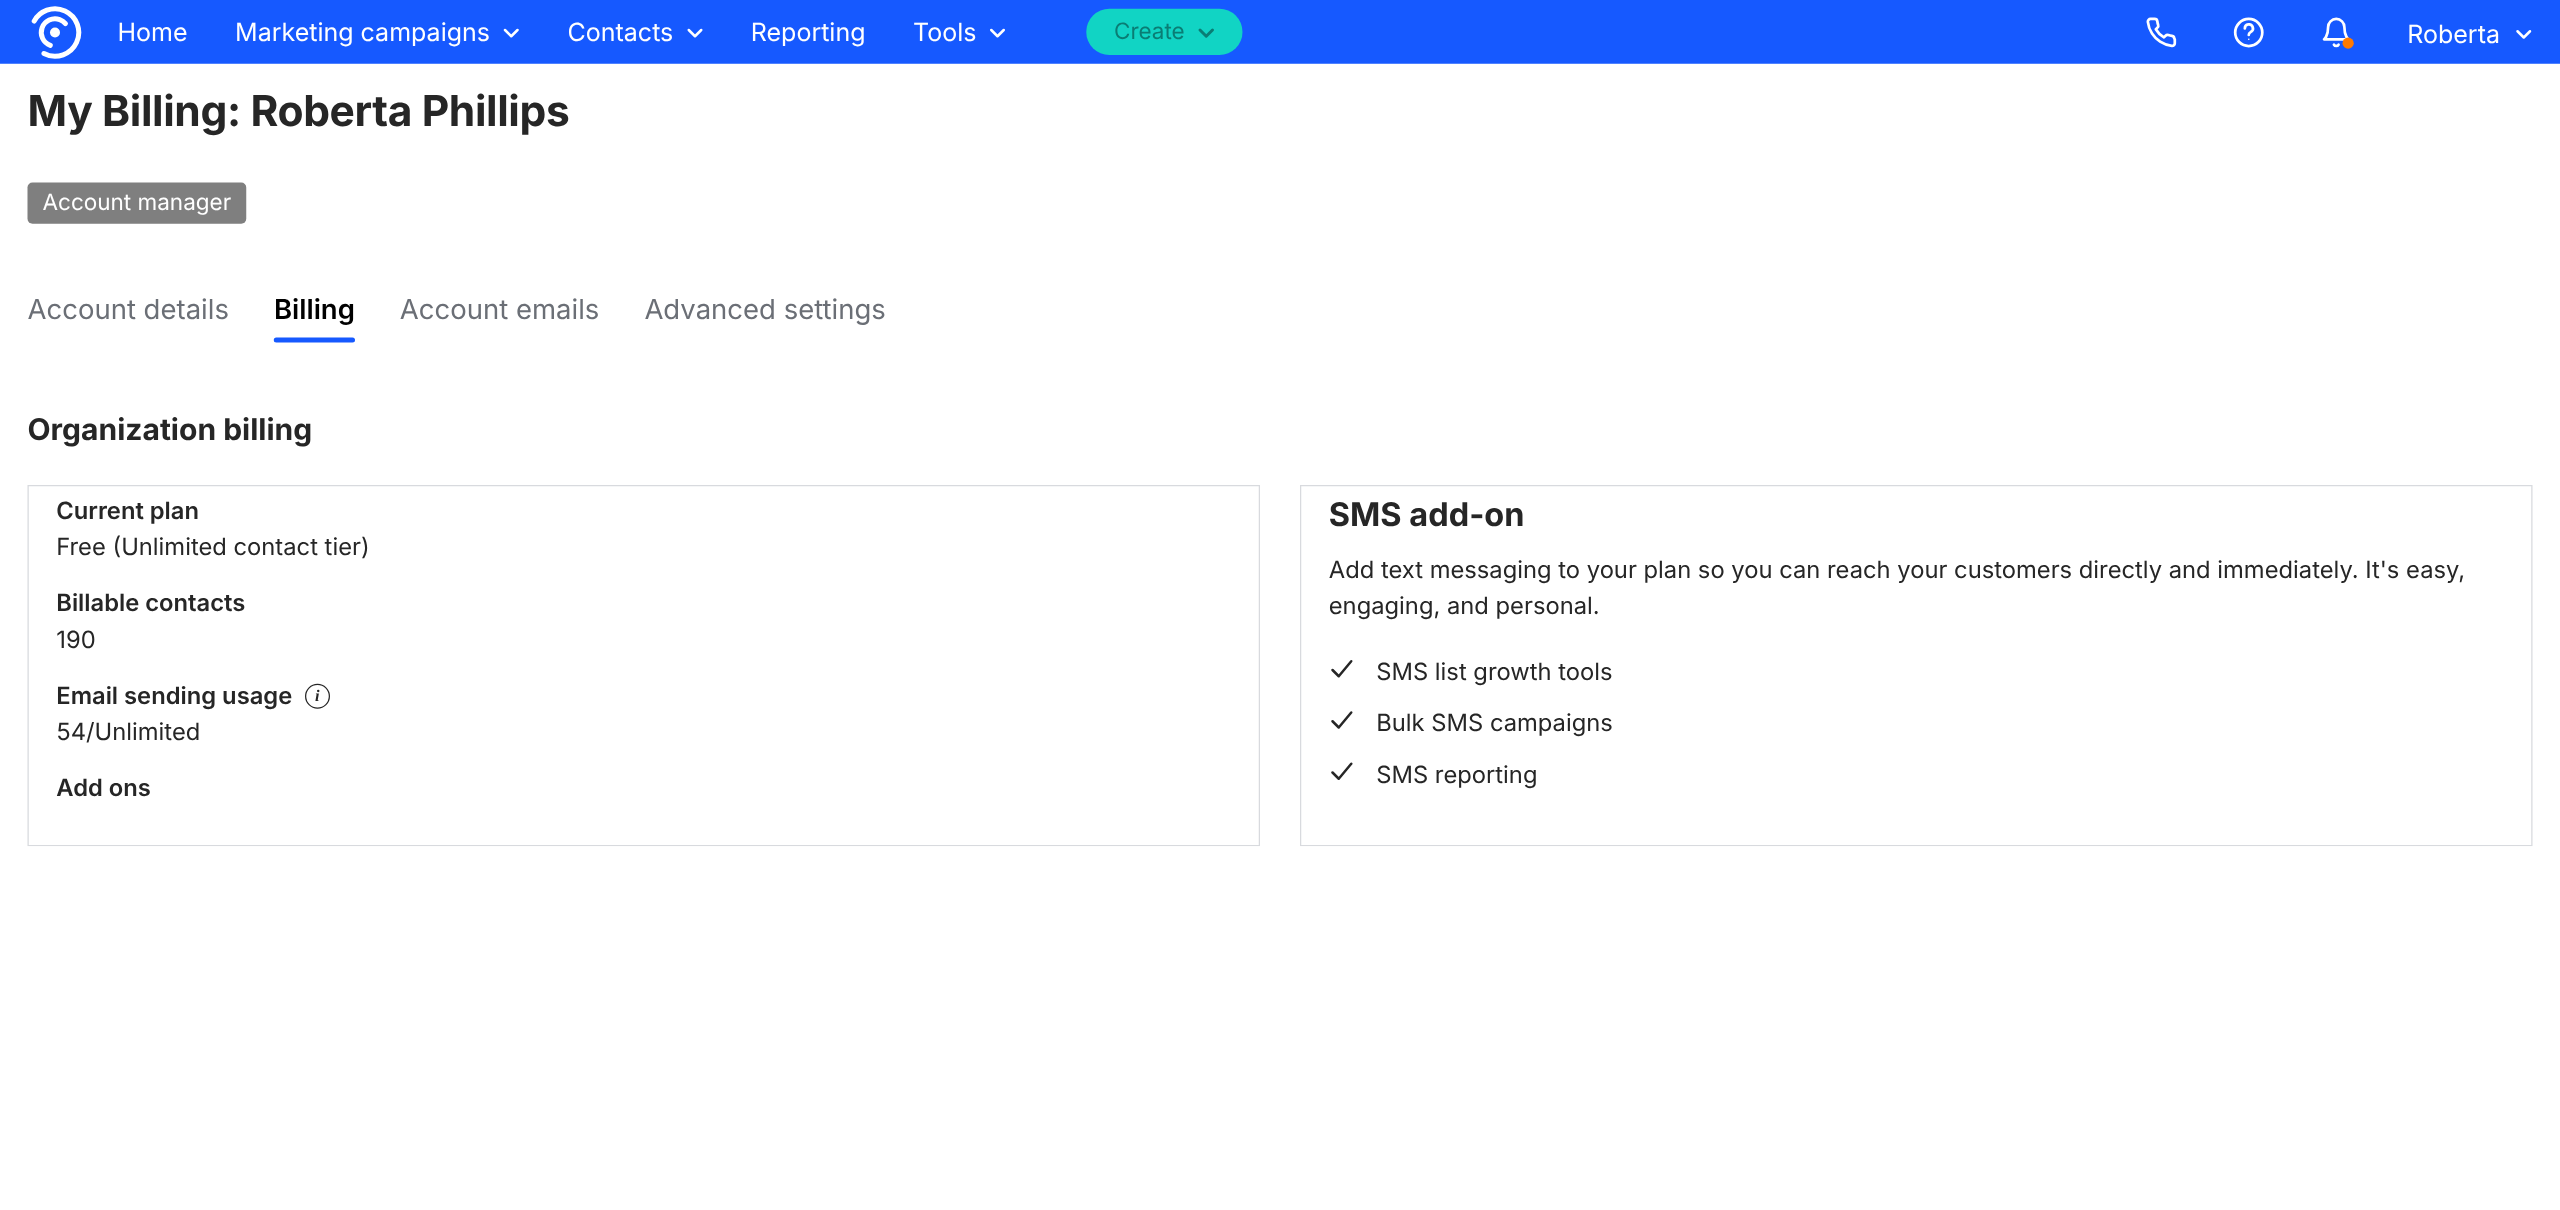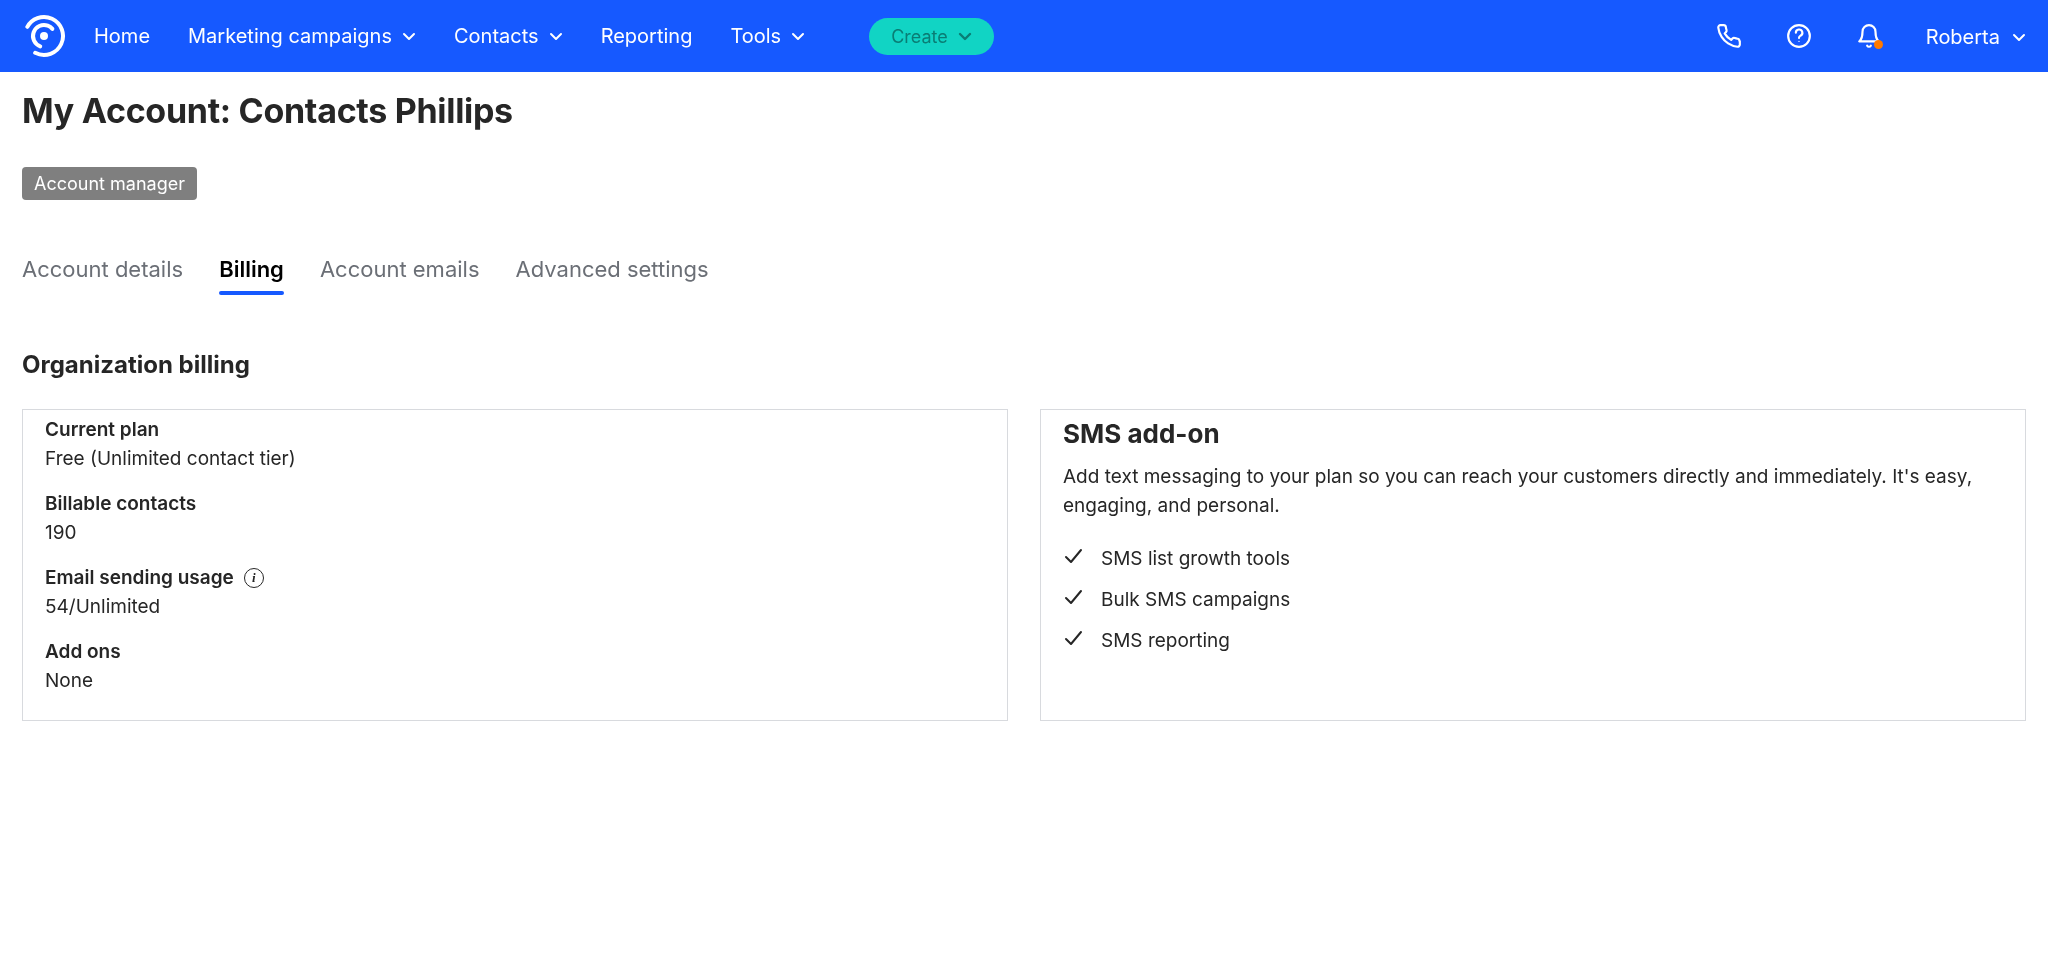--- a/index.html
+++ b/index.html
@@ -9,21 +9,21 @@
     --text:#262626;
     --grey:#6b6f76;
     --greyLight:#8a8f98;
     --border:#d8dade;
     --badge:#7f7f7f;
     --orange:#ff7a00;
   }
   *{box-sizing:border-box;font-family:Inter,"Segoe UI","Helvetica Neue",Arial,sans-serif}
   body{margin:0;color:var(--text);font-size:18px;background:#fff}
   
-  .nav{background:var(--blue);height:72px;display:flex;align-items:center;padding:16px 22px;color:#fff}
+  .nav{background:var(--blue);height:51px;display:flex;align-items:center;padding:16px 22px;color:#fff}
   .logo{width:44px;height:44px;border-radius:50%;display:flex;align-items:center;justify-content:center;margin-right:28px}
   .nav-menu{display:flex;align-items:center;gap:38px}
   .nav-item{display:flex;align-items:center;gap:10px;font-size:20px;cursor:pointer;white-space:nowrap}
   .create-btn{background:var(--teal);color:var(--tealDark);font-weight:400;padding:8px 22px;border-radius:999px;display:flex;align-items:center;gap:10px;margin-left:26px;cursor:pointer}
   .nav-spacer{flex:1}
   .nav-right{display:flex;align-items:flex-end;gap:44px}
   .nav-icon{position:relative;cursor:pointer;display:flex;align-items:center;justify-content:center}
   .nav-icon svg{stroke:#fff}
   .badge-dot{position:absolute;width:9px;height:9px;background:var(--orange);border-radius:50%;bottom:0;right:-1px}
   .user-menu{display:flex;align-items:center;gap:12px;font-size:20px;cursor:pointer}
@@ -132,21 +132,21 @@
         <svg width="14" height="14" viewBox="0 0 14 14">
             <path d="M2 5l5 5 5-5" stroke="#fff" stroke-width="2" fill="none" stroke-linecap="round" stroke-linejoin="round"></path>
           </svg>
       </span>
     </div>
   </div>
 </nav>
 
 <div class="page">
 
-  <div class="page-title">My Account: Contacts Phillips</div>
+  <div class="page-title">My Billing: Roberta Phillips</div>
   <div class="role-badge">Account manager</div>
 
   
   <div class="tabs">
     <div class="tab">
       <span>Account details</span>
     </div>
     <div class="tab active">
       <span>Billing</span>
     </div>
@@ -175,21 +175,20 @@
       </div>
       <div class="kv">
         <div class="kv-label">
           <span>Email sending usage</span>
           <span class="info-icon">i</span>
         </div>
         <div class="kv-value">54/Unlimited</div>
       </div>
       <div class="kv" style="margin-bottom:0">
         <div class="kv-label">Add ons</div>
-        <div class="kv-value">None</div>
       </div>
     </div>
 
     <div class="card">
       <div class="addon-title">SMS add-on</div>
       <div class="addon-desc">Add text messaging to your plan so you can reach your customers directly and immediately. It's easy, engaging, and personal.</div>
 
       <div class="feat">
         <span>
           <svg width="20" height="20" viewBox="0 0 20 20">

